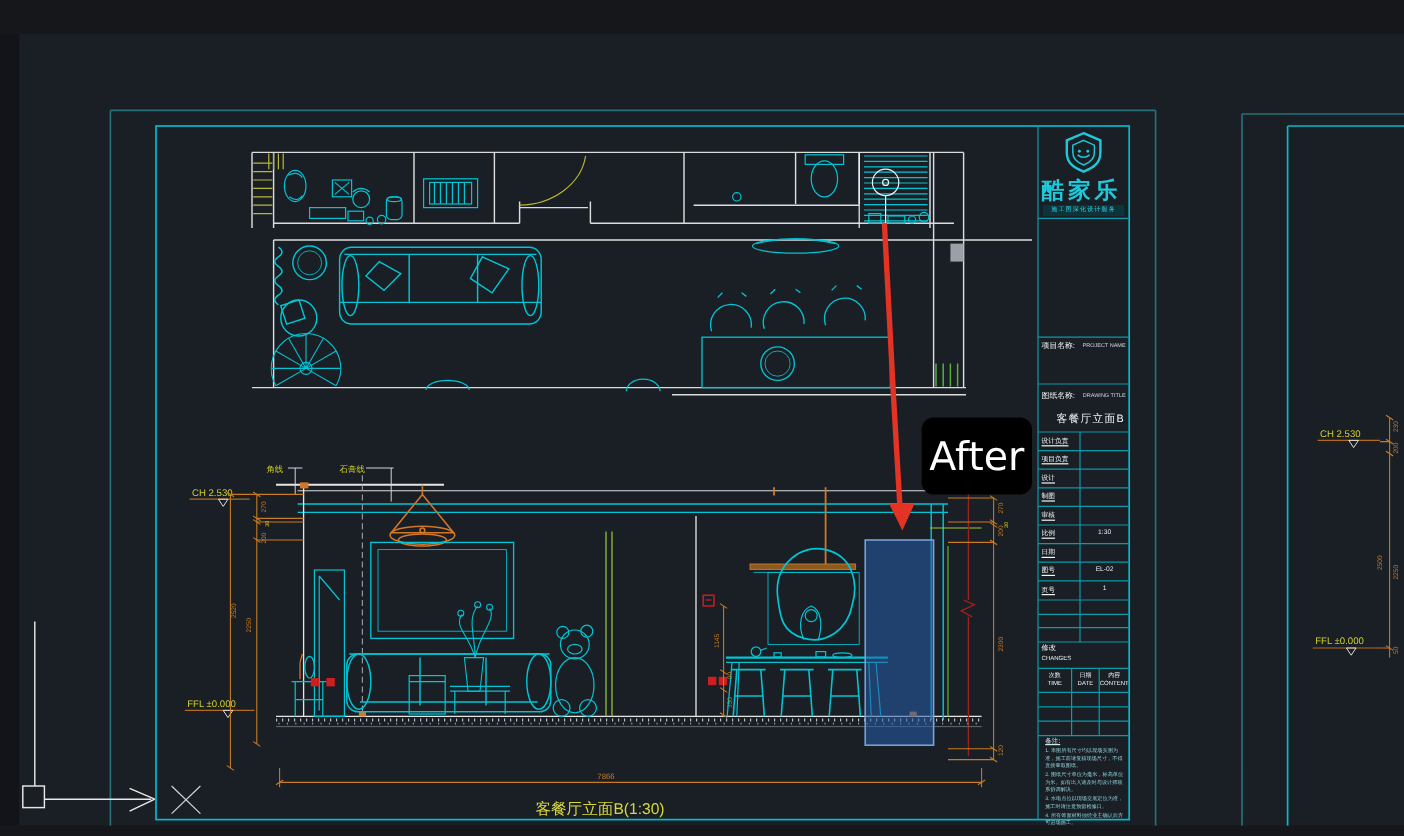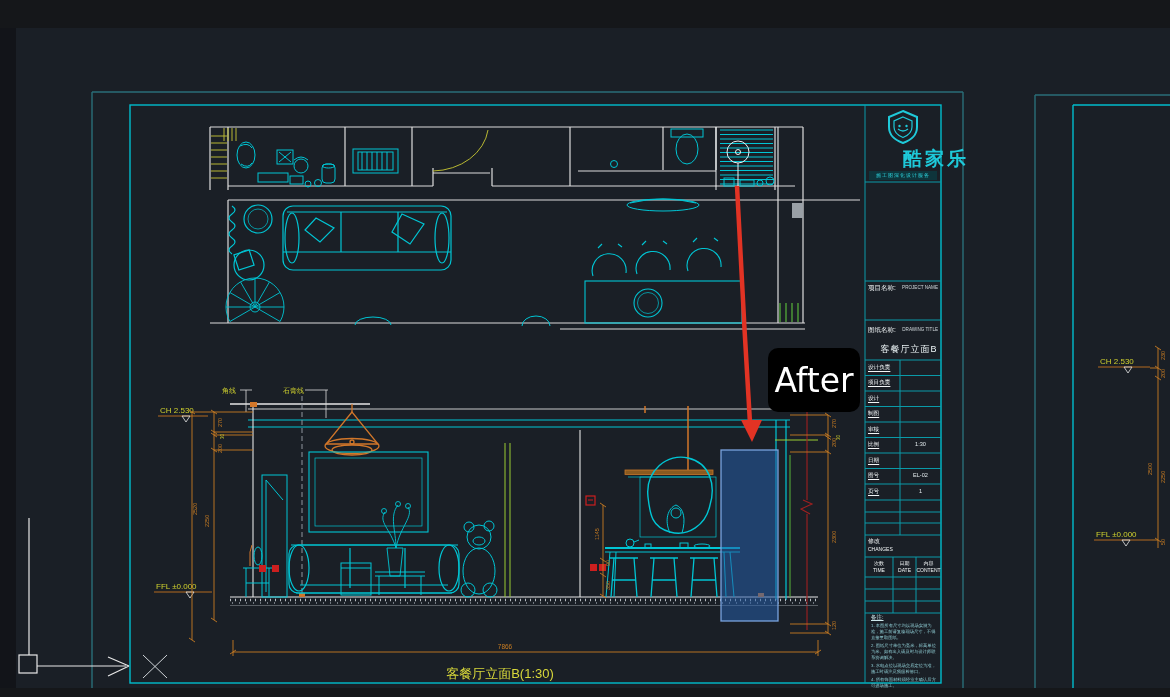--- a/index.html
+++ b/index.html
@@ -385,21 +385,21 @@
 
   <div>
 
     <svg class="abs" style="left:886px;top:109px;" width="34" height="36" viewBox="0 0 34 36" fill="none" stroke="#1fc9d9">
       <path d="M17,2 L31,8 V18 C31,27 25,31 17,34 C9,31 3,27 3,18 V8 Z" stroke-width="2"></path>
       <path d="M17,8 L26,12 V18 C26,24 22,26.5 17,28.5 C12,26.5 8,24 8,18 V12 Z" stroke-width="1.2"></path>
       <circle cx="13.5" cy="17" r="1.2" fill="#1fc9d9" stroke="none"></circle>
       <circle cx="20.5" cy="17" r="1.2" fill="#1fc9d9" stroke="none"></circle>
       <path d="M12,20 Q17,24 22,20" stroke-width="1.3"></path>
     </svg>
-    <div class="abs tb-brand" style="left:865px;top:146px;width:72px;margin-left:35px;">酷家乐</div>
+    <div class="abs tb-brand" style="left:865px;top:146px;width:72px;">酷家乐</div>
     <div class="abs tb-tagline" style="left:869px;top:171px;width:68px;">施工图深化设计服务</div>
 
     <div class="abs tb-lab" style="left:868px;top:284px;">项目名称:</div>
     <div class="abs tb-val-sm" style="left:898px;top:285px;width:40px;">PROJECT NAME</div>
 
     <div class="abs tb-lab" style="left:868px;top:326px;">图纸名称:</div>
     <div class="abs tb-val-sm" style="left:898px;top:327px;width:40px;">DRAWING TITLE</div>
     <div class="abs tb-dn" style="left:865px;top:343px;width:88px;">客餐厅立面B</div>
 
     <div class="abs tb-row-label" style="left:868px;top:364px;">设计负责</div>

